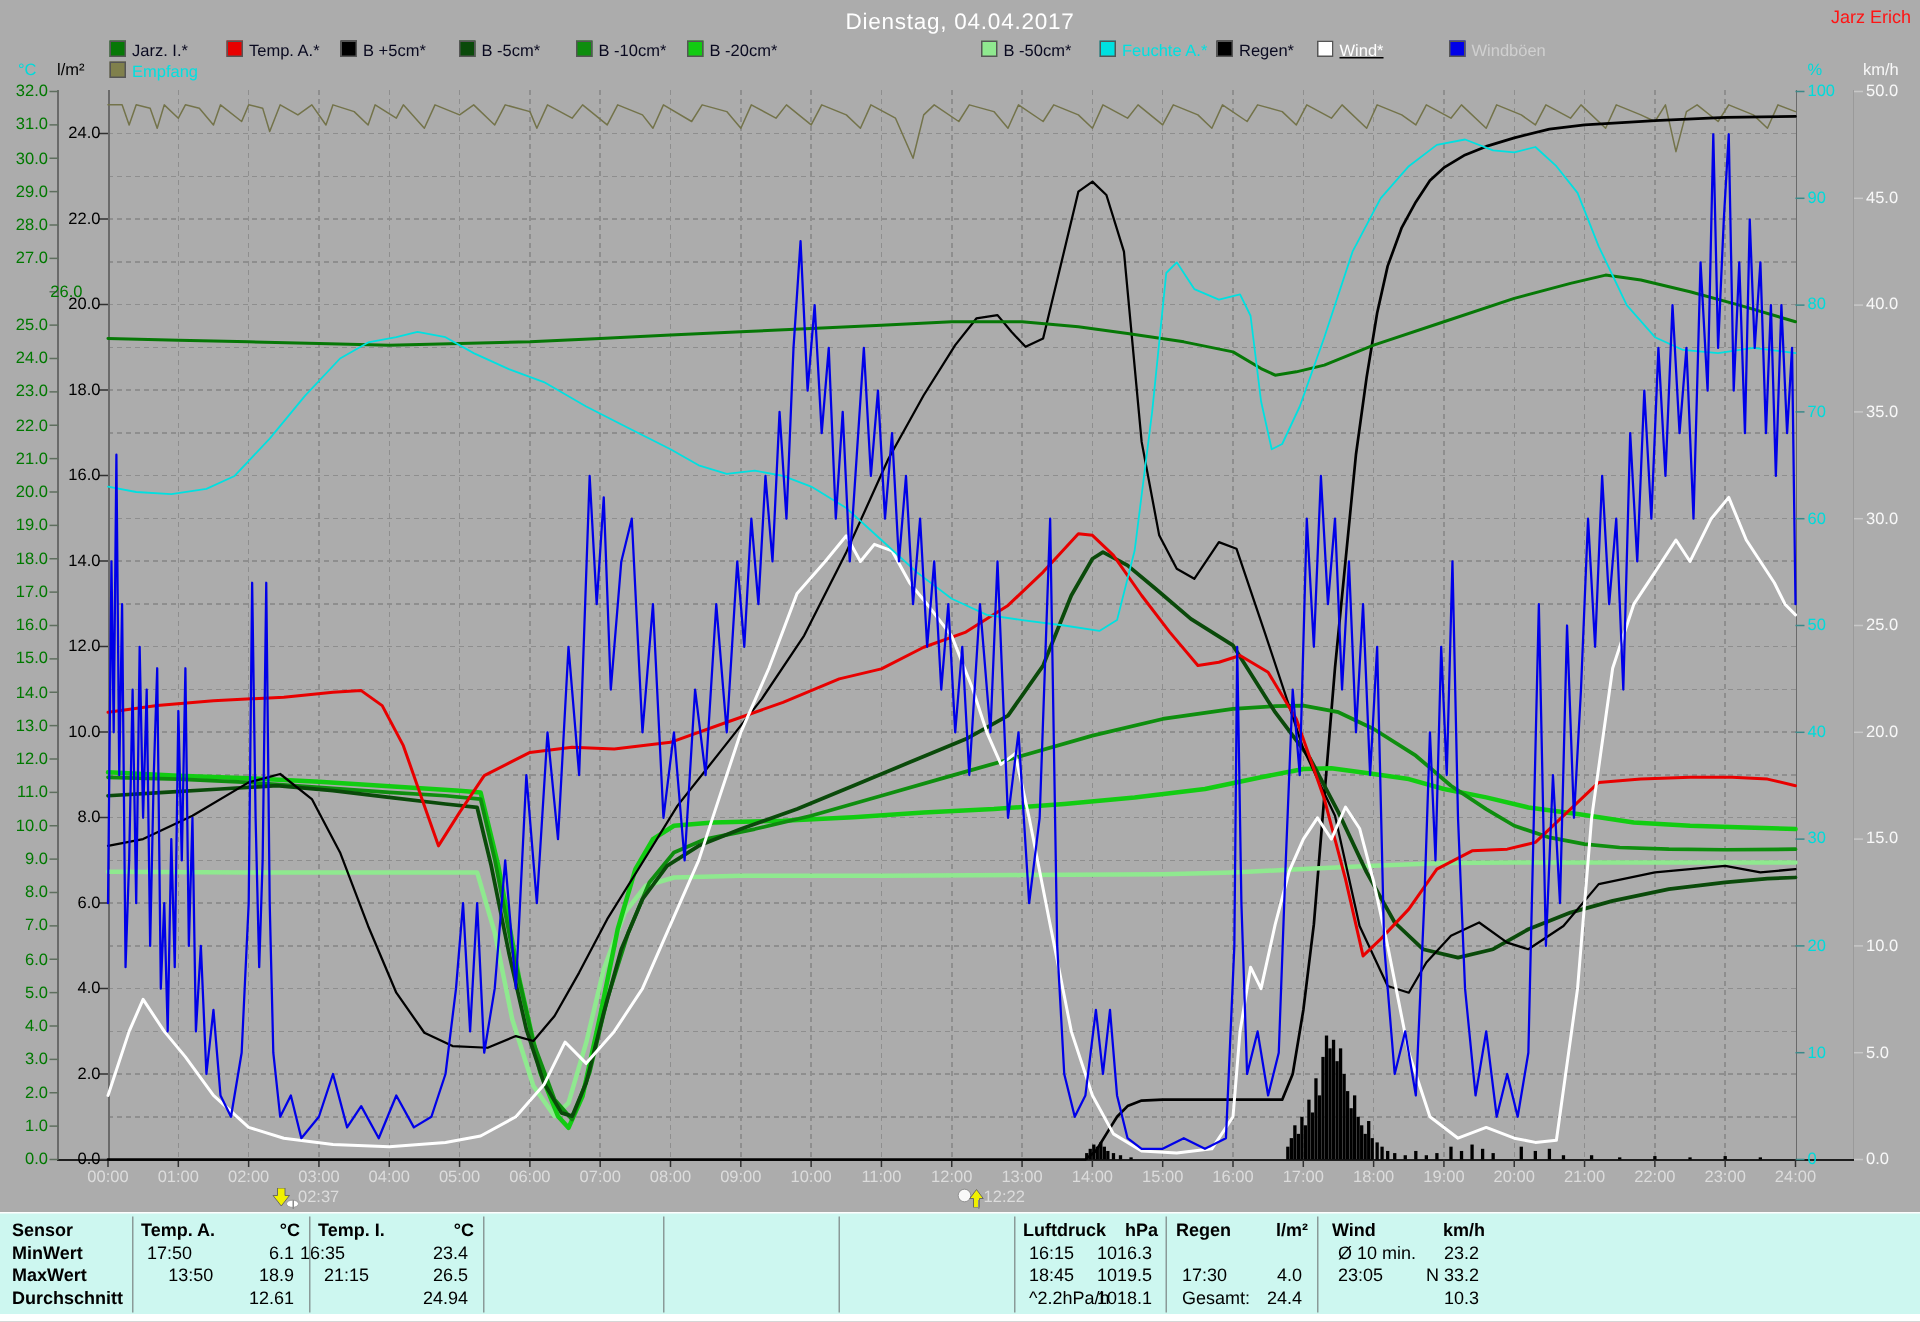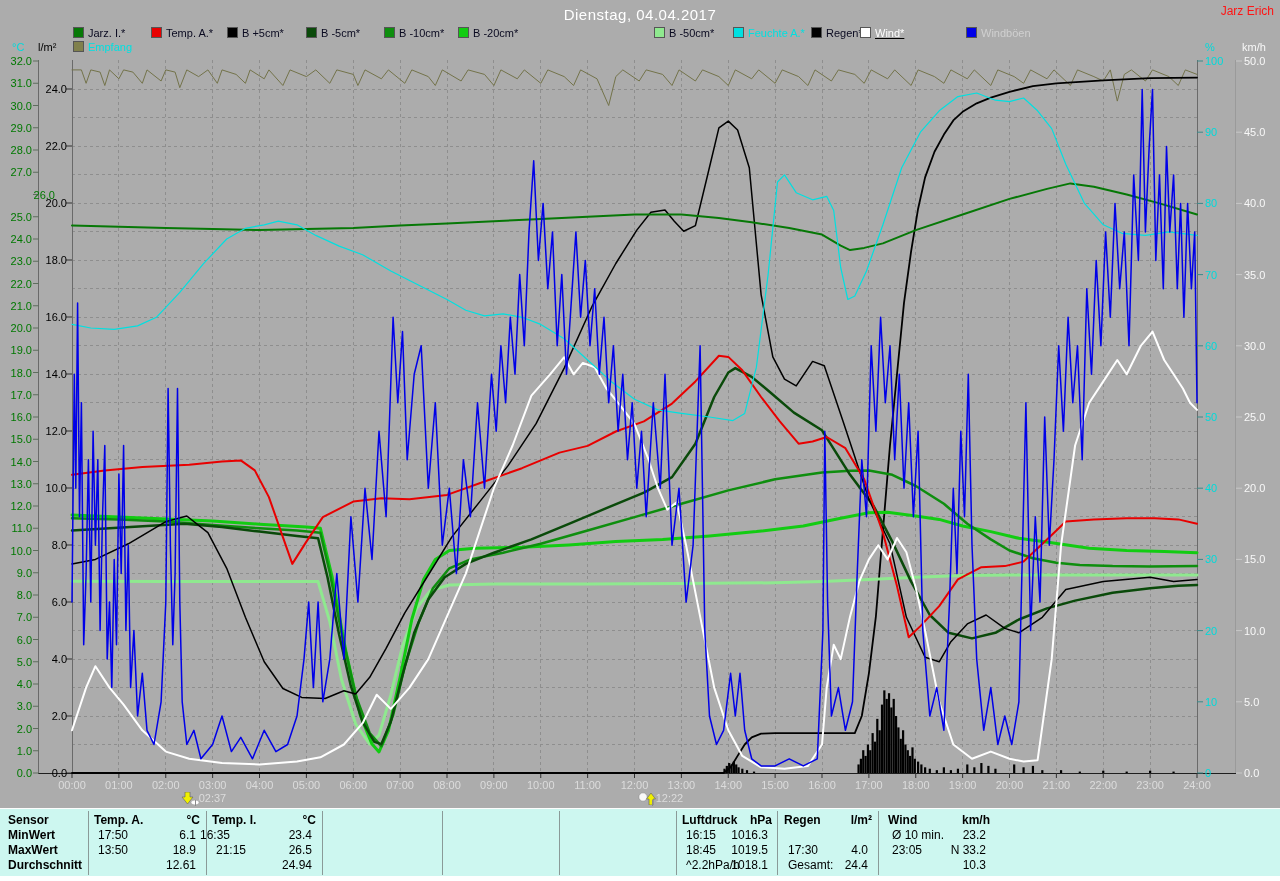--- a/index.html
+++ b/index.html
@@ -257,21 +257,21 @@
 <div id="legend-row-1">
     <div class="legend-item" style="left: 73px; top: 27px;"><span class="legend-swatch" style="background: rgb(6, 120, 6);"></span><span style="color: rgb(10, 10, 32);">Jarz. I.*</span></div>
     <div class="legend-item" style="left: 151px; top: 27px;"><span class="legend-swatch" style="background: rgb(232, 0, 0);"></span><span style="color: rgb(10, 10, 32);">Temp. A.*</span></div>
     <div class="legend-item" style="left: 227px; top: 27px;"><span class="legend-swatch" style="background: rgb(0, 0, 0);"></span><span style="color: rgb(10, 10, 32);">B +5cm*</span></div>
     <div class="legend-item" style="left: 306px; top: 27px;"><span class="legend-swatch" style="background: rgb(10, 74, 10);"></span><span style="color: rgb(10, 10, 32);">B -5cm*</span></div>
     <div class="legend-item" style="left: 384px; top: 27px;"><span class="legend-swatch" style="background: rgb(14, 142, 14);"></span><span style="color: rgb(10, 10, 32);">B -10cm*</span></div>
     <div class="legend-item" style="left: 458px; top: 27px;"><span class="legend-swatch" style="background: rgb(18, 204, 18);"></span><span style="color: rgb(10, 10, 32);">B -20cm*</span></div>
     <div class="legend-item" style="left: 654px; top: 27px;"><span class="legend-swatch" style="background: rgb(143, 233, 143);"></span><span style="color: rgb(10, 10, 32);">B -50cm*</span></div>
     <div class="legend-item" style="left: 733px; top: 27px;"><span class="legend-swatch" style="background: rgb(0, 224, 224);"></span><span style="color: rgb(0, 224, 224); text-align: center;">Feuchte A.*</span></div>
     <div class="legend-item" style="left: 811px; top: 27px;"><span class="legend-swatch" style="background: rgb(0, 0, 0);"></span><span style="color: rgb(10, 10, 32);">Regen*</span></div>
-    <div class="legend-item" style="left: 860px; top: 27px; text-decoration: underline;"><span class="legend-swatch" style="background: rgb(255, 255, 255);"></span><span style="color: rgb(255, 255, 255);">Wind*</span></div>
+    <div class="legend-item" style="left: 878px; top: 27px; text-decoration: underline;"><span class="legend-swatch" style="background: rgb(255, 255, 255);"></span><span style="color: rgb(255, 255, 255);">Wind*</span></div>
     <div class="legend-item" style="left: 966px; top: 27px;"><span class="legend-swatch" style="background: rgb(0, 0, 232);"></span><span style="color: rgb(208, 208, 208);">Windböen</span></div>
   </div>
 <div id="legend-row-2">
     <div class="legend-item" style="left: 73px; top: 41px;"><span class="legend-swatch" style="background: rgb(128, 128, 76);"></span><span style="color: rgb(0, 224, 224);">Empfang</span></div>
   </div>
 
 <div id="ylabels-temp">
     <div class="ylab rt" style="left: 4px; width: 28px; top: 55px; color: rgb(0, 120, 0);">32.0</div>
     <div class="ylab rt" style="left: 4px; width: 28px; top: 77.25px; color: rgb(0, 120, 0);">31.0</div>
     <div class="ylab rt" style="left: 4px; width: 28px; top: 99.5px; color: rgb(0, 120, 0);">30.0</div>
@@ -400,21 +400,21 @@
     <div class="tsep" style="left: 777px;"></div>
     <div class="tsep" style="left: 878px;"></div>
     <div class="tcell tbold" style="left: 8px; width: 78px; top: 4px;">Sensor</div>
     <div class="tcell tbold" style="left: 8px; width: 78px; top: 19px;">MinWert</div>
     <div class="tcell tbold" style="left: 8px; width: 78px; top: 34px;">MaxWert</div>
     <div class="tcell tbold" style="left: 8px; width: 78px; top: 49px;">Durchschnitt</div>
     <div class="tcell tbold" style="left: 94px; width: 58.3px; top: 4px;">Temp. A.</div>
     <div class="tcell tbold tright" style="left: 141.7px; width: 58.3px; top: 4px;">°C</div>
     <div class="tcell " style="left: 98px; width: 58.3px; top: 19px;">17:50</div>
     <div class="tcell tright" style="left: 138.52px; width: 57.48px; top: 19px;">6.1</div>
-    <div class="tcell " style="left: 98px; width: 58.3px; top: 34px;">13:50</div>
+    <div class="tcell " style="left: 98px; width: 58.3px; top: 34px; text-align: center;">13:50</div>
     <div class="tcell tright" style="left: 138.52px; width: 57.48px; top: 34px;">18.9</div>
     <div class="tcell " style="left: 98px; width: 58.3px; top: 49px;"></div>
     <div class="tcell tright" style="left: 138.52px; width: 57.48px; top: 49px;">12.61</div>
     <div class="tcell tbold" style="left: 212px; width: 57.2px; top: 4px;">Temp. I.</div>
     <div class="tcell tbold tright" style="left: 258.8px; width: 57.2px; top: 4px;">°C</div>
     <div class="tcell " style="left: 200px; width: 57.2px; top: 19px;">16:35</div>
     <div class="tcell tright" style="left: 255.68px; width: 56.32px; top: 19px;">23.4</div>
     <div class="tcell " style="left: 216px; width: 57.2px; top: 34px;">21:15</div>
     <div class="tcell tright" style="left: 255.68px; width: 56.32px; top: 34px;">26.5</div>
     <div class="tcell " style="left: 216px; width: 57.2px; top: 49px;"></div>

